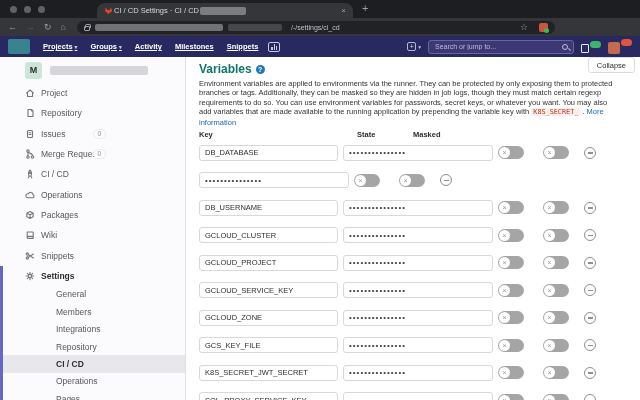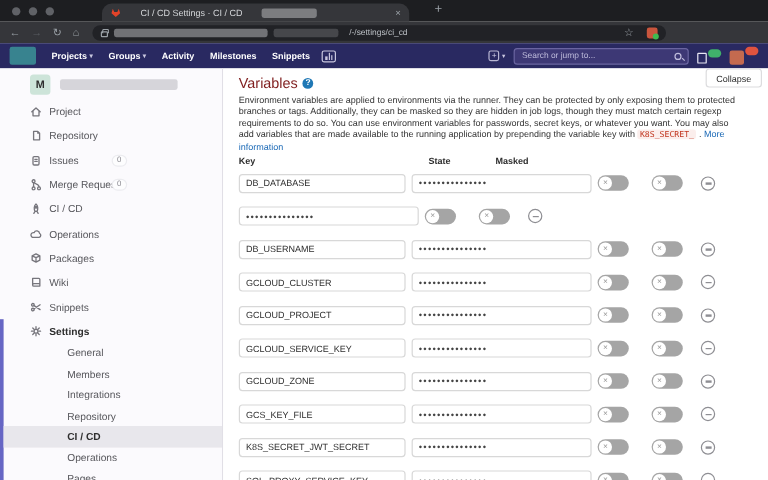--- a/index.html
+++ b/index.html
@@ -4,22 +4,22 @@
 <style>
   * { box-sizing: border-box; margin: 0; padding: 0; }
   html,body { width:640px; height:400px; overflow:hidden; }
   body { font-family:"Liberation Sans", sans-serif; background:#fff; }
   .screen { position:relative; width:640px; height:400px; overflow:hidden; }
 
   
   .titlebar { position:relative; height:18px; background:#1d1e21; }
   .lights { position:absolute; left:10px; top:6px; display:flex; gap:7px; }
   .light { width:7px; height:7px; border-radius:50%; background:#606267; }
-  .tab { position:absolute; left:85px; top:3px; width:256px; height:15px; background:#35363a;
-         border-radius:8px 8px 0 0; display:flex; align-items:center; padding:0 7px; gap:16px; }
+  .tab { position:absolute; left:97px; top:3px; width:256px; height:15px; background:#35363a;
+         border-radius:8px 8px 0 0; display:flex; align-items:center; padding:0 7px; gap:1px; }
   .favicon { width:9px; height:9px; flex:0 0 auto; }
   .tab-title { font-size:7.5px; color:#d5d7da; white-space:nowrap; }
   .redact { border-radius:2px; }
   .tab-redact { width:46px; height:8px; background:#7c7d80; }
   .tab-close { margin-left:auto; font-size:8px; color:#9aa0a6; line-height:8px; }
   .newtab { position:absolute; left:362px; top:2px; font-size:11px; color:#9aa0a6; }
 
   .toolbar { height:18px; background:#35363a; display:flex; align-items:center; padding:0 8px; gap:9px; }
   .nav-glyph { font-size:9px; color:#9aa0a6; line-height:9px; }
   .nav-glyph.dim { color:#5a5d61; }
@@ -33,21 +33,21 @@
   .url-path { font-size:7px; color:#bdc1c6; margin-left:4px; white-space:nowrap; }
   .star { font-size:9px; color:#9aa0a6; margin-left:auto; }
   .ext-icon { position:relative; width:9px; height:9px; border-radius:2px; background:#c9553d; margin-left:6px; }
   .ext-icon::after { content:""; position:absolute; right:-1px; bottom:-1px; width:5px; height:5px;
                      border-radius:50%; background:#3fba50; }
 
   
   .gl-navbar { height:21px; background:#292961; display:flex; align-items:center; padding:0 8px; }
   .gl-logo { width:22px; height:15px; border-radius:2px; background:#38838f; flex:0 0 auto; }
   .gl-menu { display:flex; gap:13px; margin-left:13px; align-items:center; }
-  .gl-menu-item { display:flex; align-items:center; gap:2px; font-size:7.5px; font-weight:bold; color:#fff; white-space:nowrap; }
+  .gl-menu-item { display:flex; align-items:center; gap:2px; font-size:7.5px; font-weight:bold; color:#fff; white-space:nowrap;text-decoration:underline; }
   .caret { font-size:5.5px; color:#cac8e0; }
   .analytics-icon { width:12px; height:10px; border:1px solid #cac8e0; border-radius:2px; margin-left:10px;
                     display:flex; align-items:flex-end; gap:1px; padding:1px 2px; }
   .analytics-icon span { width:2px; background:#cac8e0; }
   .gl-right { margin-left:auto; display:flex; align-items:center; gap:7px; }
   .newmenu { display:flex; align-items:center; gap:2px; }
   .newmenu .sq { width:9px; height:9px; border:1px solid #b9b7d4; border-radius:2px; color:#d6d4ea;
                  font-size:7px; line-height:7px; text-align:center; }
   .gl-search { position:relative; width:146px; height:14px; background:#3d3875; border:1px solid #6a65a0;
                border-radius:3px; display:flex; align-items:center; }
@@ -82,21 +82,21 @@
              border:1px solid #ececf0; border-radius:6px; padding:0 3.5px; line-height:8px; }
   .settings-block { border-left:3px solid #6666c4; }
   .settings-row { height:20px; display:flex; align-items:center; padding-left:22px; font-size:8.5px;
                   font-weight:bold; color:#2e2e2e; }
   .sub-item { height:17.4px; display:flex; align-items:center; padding-left:47px; font-size:8.5px; color:#57575c; }
   .sub-item.active { background:#e8e7ec; font-weight:bold; color:#2e2e2e; }
 
   
   .main { position:relative; flex:1; background:#fff; overflow:hidden; }
   .main-head { display:flex; align-items:center; gap:4px; margin:5px 0 0 13px; }
-  .page-title { font-size:12px; font-weight:normal; color:#7f1d1d; }
+  .page-title { font-size:12px; font-weight:bold; color:#0f766e; }
   .help-icon { width:9px; height:9px; border-radius:50%; background:#1f78b5; color:#fff; font-size:7px;
                font-weight:bold; display:flex; align-items:center; justify-content:center; line-height:9px; }
   .collapse-btn { position:absolute; top:0; right:5px; font-family:"Liberation Sans",sans-serif;
                   font-size:7.5px; color:#2e2e2e; background:#fff; border:1px solid #dcdcde;
                   border-radius:3px; padding:2.5px 8px; }
   .desc { margin:3px 0 0 13px; width:414px; font-size:7.5px; line-height:9.4px; color:#333; }
   .desc code { font-family:"DejaVu Sans Mono", monospace; font-size:6.8px; color:#c0341d;
                background:#fbeeec; border-radius:2px; padding:0 2px; }
   .desc a { color:#1b69b6; text-decoration:none; }
   .tbl-head { display:flex; margin:3px 0 0 13px; font-size:7.5px; font-weight:bold; color:#2e2e2e; height:9px; }

